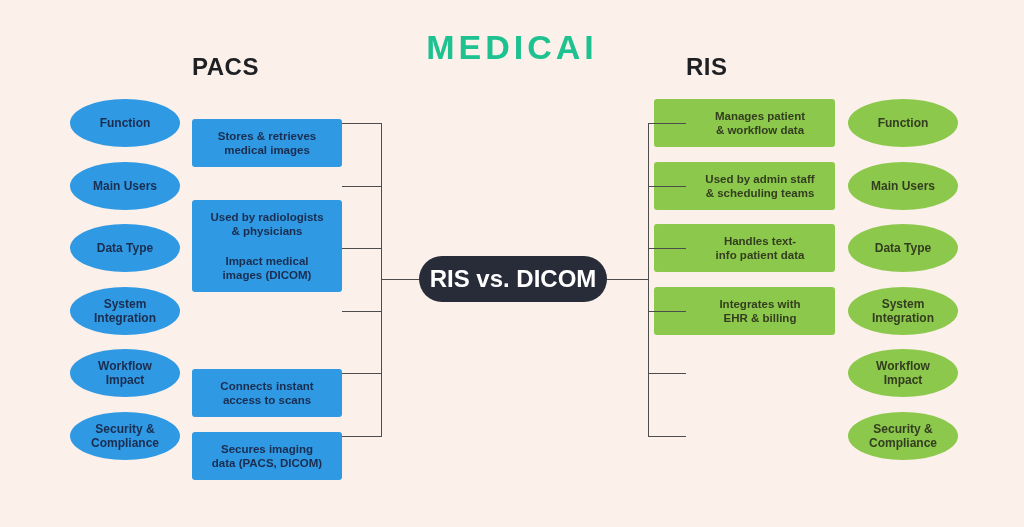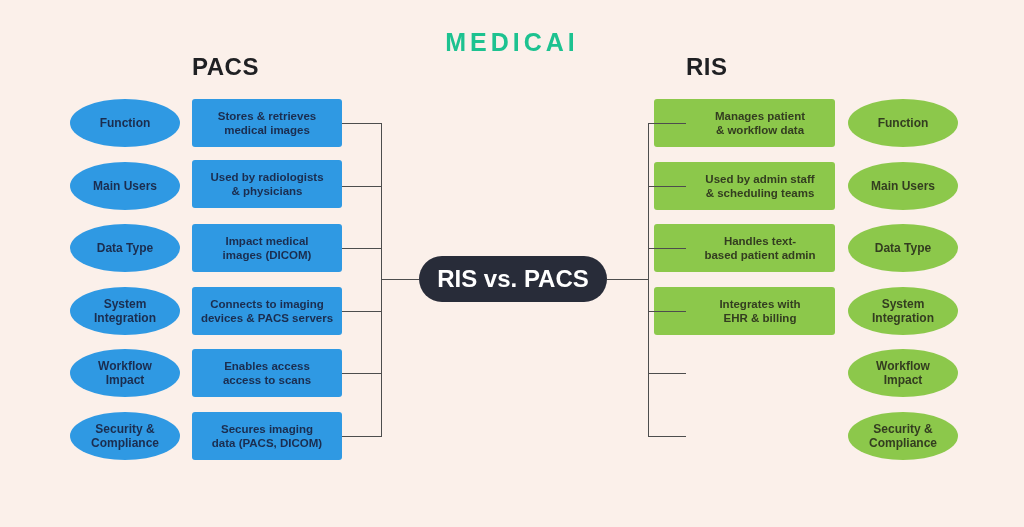--- a/index.html
+++ b/index.html
@@ -10,21 +10,21 @@
   }
   .canvas{
     position:relative;
     width:1024px;height:527px;
     background:#fbf0ea;
     overflow:hidden;
   }
   .logo{
     position:absolute;top:28px;left:0;right:0;
     text-align:center;
-    font-size:25px;font-weight:800;letter-spacing:4px;
+    font-size:34px;font-weight:800;letter-spacing:4px;
     color:#1dc290;
   }
   .col-title{
     position:absolute;top:53px;width:150px;
     font-size:24px;font-weight:800;color:#1f2023;
     letter-spacing:0.5px;
   }
   .pacs-title{left:192px;}
   .ris-title{left:686px;}
 
@@ -33,21 +33,21 @@
     display:flex;align-items:center;justify-content:center;
     text-align:center;font-weight:700;
   }
   .oval{width:110px;border-radius:50%;font-size:12px;line-height:14px;}
   .box{width:150px;border-radius:3px;font-size:11.5px;line-height:14px;}
   .oval span,.box span{white-space:pre-line;display:block;width:100%;}
 
   .blue{background:#2f99e3;color:#1b2d4f;}
   .green{background:#8cc84b;color:#333d20;}
   .oval-left{left:70px;}
-  .box-left{left:192px;}
+  .box-left{left:192px;margin-top:20px;}
   .box-right{left:654px;padding-left:31px;}
   .oval-right{left:848px;}
 
   .node{
     position:absolute;left:419px;top:256px;width:188px;height:46px;
     background:#282c39;border-radius:23px;
     display:flex;align-items:center;justify-content:center;
     color:#ffffff;font-size:24px;font-weight:800;
   }
 
@@ -68,48 +68,44 @@
       <span>Function</span>
     </div>
   <div class="box  blue box-left" style="top:99px">
       <span>Stores &amp; retrieves
 medical images</span>
     </div>
 
   <div class="oval blue oval-left" style="top:162px">
       <span>Main Users</span>
     </div>
-  <div class="box  blue box-left" style="top:160px">
+  <div class="box  blue box-left" style="top:180px">
       <span>Used by radiologists
 &amp; physicians</span>
     </div>
 
   <div class="oval blue oval-left" style="top:224px">
       <span>Data Type</span>
     </div>
   <div class="box  blue box-left" style="top:224px">
       <span>Impact medical
 images (DICOM)</span>
     </div>
 
   <div class="oval blue oval-left" style="top:287px">
       <span>System
 Integration</span>
     </div>
-  <div class="box  blue box-left" style="top:287px">
-      <span>Connects to imaging
-devices &amp; PACS servers</span>
-    </div>
 
   <div class="oval blue oval-left" style="top:349px">
       <span>Workflow
 Impact</span>
     </div>
   <div class="box  blue box-left" style="top:349px">
-      <span>Enables access
+      <span>Connects instant
 access to scans</span>
     </div>
 
   <div class="oval blue oval-left" style="top:412px">
       <span>Security &amp;
 Compliance</span>
     </div>
   <div class="box  blue box-left" style="top:412px">
       <span>Secures imaging
 data (PACS, DICOM)</span>
@@ -126,21 +122,21 @@
   <div class="box  green box-right" style="top:162px">
       <span>Used by admin staff
 &amp; scheduling teams</span>
     </div>
   <div class="oval green oval-right" style="top:162px">
       <span>Main Users</span>
     </div>
 
   <div class="box  green box-right" style="top:224px">
       <span>Handles text-
-based patient admin</span>
+info patient data</span>
     </div>
   <div class="oval green oval-right" style="top:224px">
       <span>Data Type</span>
     </div>
 
   <div class="box  green box-right" style="top:287px">
       <span>Integrates with
 EHR &amp; billing</span>
     </div>
   <div class="oval green oval-right" style="top:287px">
@@ -170,16 +166,16 @@
   <div class="hline" style="left:607px;top:279px;width:42px"></div>
   <div class="vline" style="left:648px;top:123px;height:314px"></div>
   <div class="hline" style="left:648px;top:123px;width:38px"></div>
   <div class="hline" style="left:648px;top:186px;width:38px"></div>
   <div class="hline" style="left:648px;top:248px;width:38px"></div>
   <div class="hline" style="left:648px;top:311px;width:38px"></div>
   <div class="hline" style="left:648px;top:373px;width:38px"></div>
   <div class="hline" style="left:648px;top:436px;width:38px"></div>
 
   <div class="node">
-    <span>RIS vs. PACS</span>
+    <span>RIS vs. DICOM</span>
   </div>
 
 </div>
 
 </body></html>

